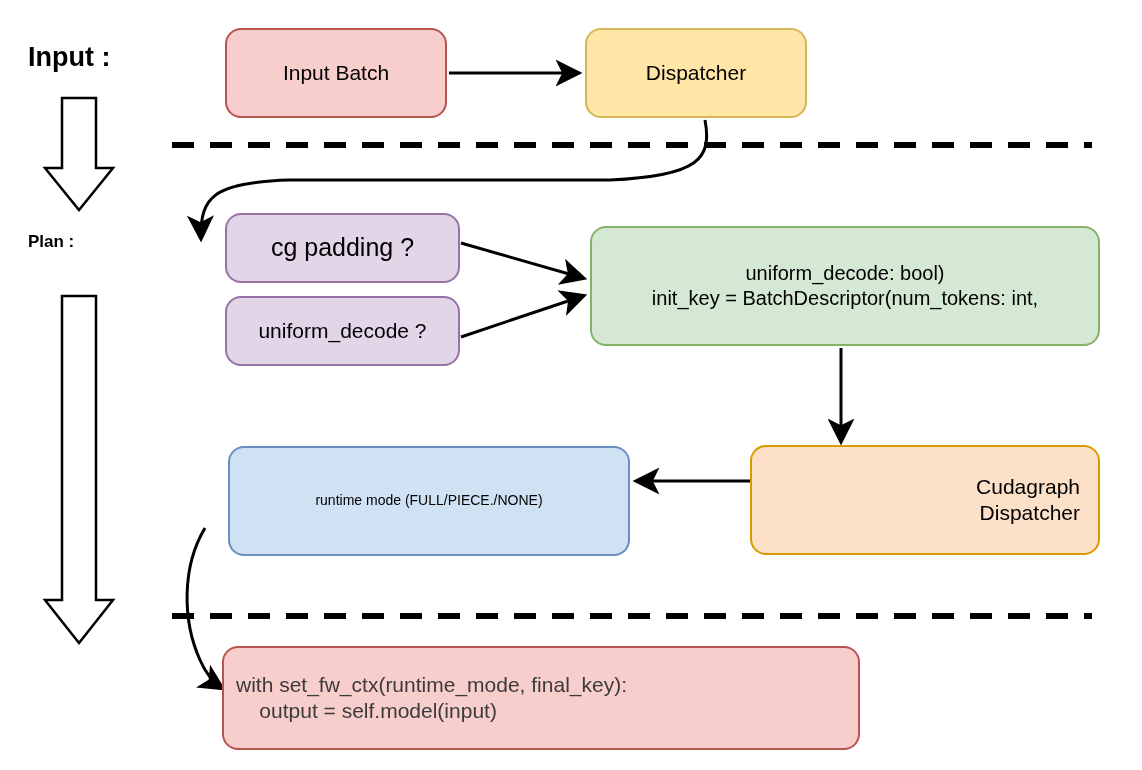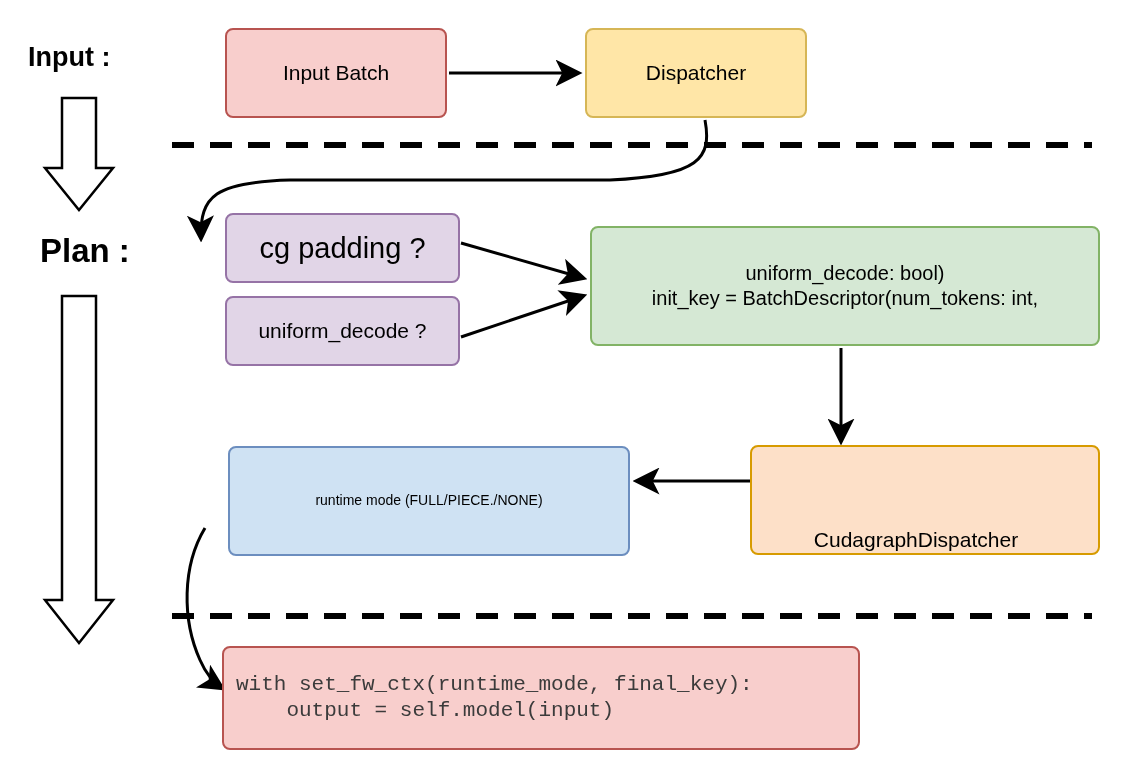--- a/index.html
+++ b/index.html
@@ -1,33 +1,33 @@
 <!DOCTYPE html>
 <html><head>
 <meta charset="utf-8">
 <style>
   html,body{margin:0;padding:0;background:#ffffff;}
   body{width:1142px;height:770px;font-family:"Liberation Sans",sans-serif;overflow:hidden;}
   #stage{position:relative;width:1142px;height:770px;background:#fff;}
   svg.layer{position:absolute;left:0;top:0;width:1142px;height:770px;pointer-events:none;}
   .node{position:absolute;box-sizing:border-box;display:flex;align-items:center;justify-content:center;
-        text-align:center;border-radius:8px;border-width:2px;border-style:solid;line-height:1.25;}
+        text-align:center;border-radius:16px;border-width:2px;border-style:solid;line-height:1.25;}
   .stage-label{position:absolute;font-weight:bold;color:#000;white-space:nowrap;}
-  .mono{font-family:Liberation Mono, monospace;white-space:pre;text-align:left;justify-content:flex-start;}
+  .mono{font-family:Liberation Sans, sans-serif;white-space:pre;text-align:left;justify-content:flex-start;}
   .nodetext{display:block;width:100%;}
 </style>
 </head>
 <body>
 
 <div id="stage">
 
   <div class="stage-label" style="left:28px;top:42px;font-size:27px;text-align:right;">
     <span>Input :</span>
   </div>
-  <div class="stage-label" style="left:40px;top:232px;font-size:33px;">
+  <div class="stage-label" style="left:28px;top:232px;font-size:17px;">
     <span>Plan :</span>
   </div>
 
   <svg class="layer" viewBox="0 0 1142 770">
     <defs>
       <marker id="ah" viewBox="0 0 12 12" refX="10" refY="6" markerWidth="9" markerHeight="9" orient="auto-start-reverse" markerUnits="strokeWidth">
         <path d="M0,0 L12,6 L0,12 L3,6 Z" fill="#000"></path>
       </marker>
     </defs>
 
@@ -53,34 +53,34 @@
   </svg>
 
   <div class="node" style="left:225px;top:28px;width:222px;height:90px;background:#f8cecc;border-color:#b85450;font-size:21px;">
     <span class="nodetext">Input Batch</span>
   </div>
 
   <div class="node" style="left:585px;top:28px;width:222px;height:90px;background:#ffe6a7;border-color:#d6b656;font-size:21px;">
     <span class="nodetext">Dispatcher</span>
   </div>
 
-  <div class="node" style="left:225px;top:213px;width:235px;height:70px;background:#e1d5e7;border-color:#9673a6;font-size:29px;align-items:center;">
+  <div class="node" style="left:225px;top:213px;width:235px;height:70px;background:#e1d5e7;border-color:#9673a6;font-size:25px;align-items:center;">
     <span class="nodetext">cg padding ?</span>
   </div>
 
   <div class="node" style="left:225px;top:296px;width:235px;height:70px;background:#e1d5e7;border-color:#9673a6;font-size:21px;">
     <span class="nodetext">uniform_decode ?</span>
   </div>
 
   <div class="node" style="left:590px;top:226px;width:510px;height:120px;background:#d5e8d4;border-color:#82b366;font-size:20px;flex-direction:column;">
     <span class="nodetext">uniform_decode: bool)</span>
     <span class="nodetext">init_key = BatchDescriptor(num_tokens: int,</span>
   </div>
 
-  <div class="node" style="left:750px;top:445px;width:350px;height:110px;background:#fde0c8;border-color:#d79b00;font-size:21px;align-items:flex-end;justify-content:center;padding-right:18px;">
+  <div class="node" style="left:750px;top:445px;width:350px;height:110px;background:#fde0c8;border-color:#d79b00;font-size:21px;flex-direction:column;align-items:flex-end;justify-content:center;padding-right:18px;">
     <span>Cudagraph</span>
     <span>Dispatcher</span>
   </div>
 
 
   <div class="node" style="left:228px;top:446px;width:402px;height:110px;background:#cfe2f3;border-color:#6c8ebf;font-size:14px;flex-direction:column;">
     <span class="nodetext">runtime mode (FULL/PIECE./NONE)</span>
   </div>
 
   <div class="node mono" style="left:222px;top:646px;width:638px;height:104px;background:#f8cecc;border-color:#b85450;font-size:21px;flex-direction:column;align-items:flex-start;justify-content:center;padding-left:12px;color:#3b3b3b;">

